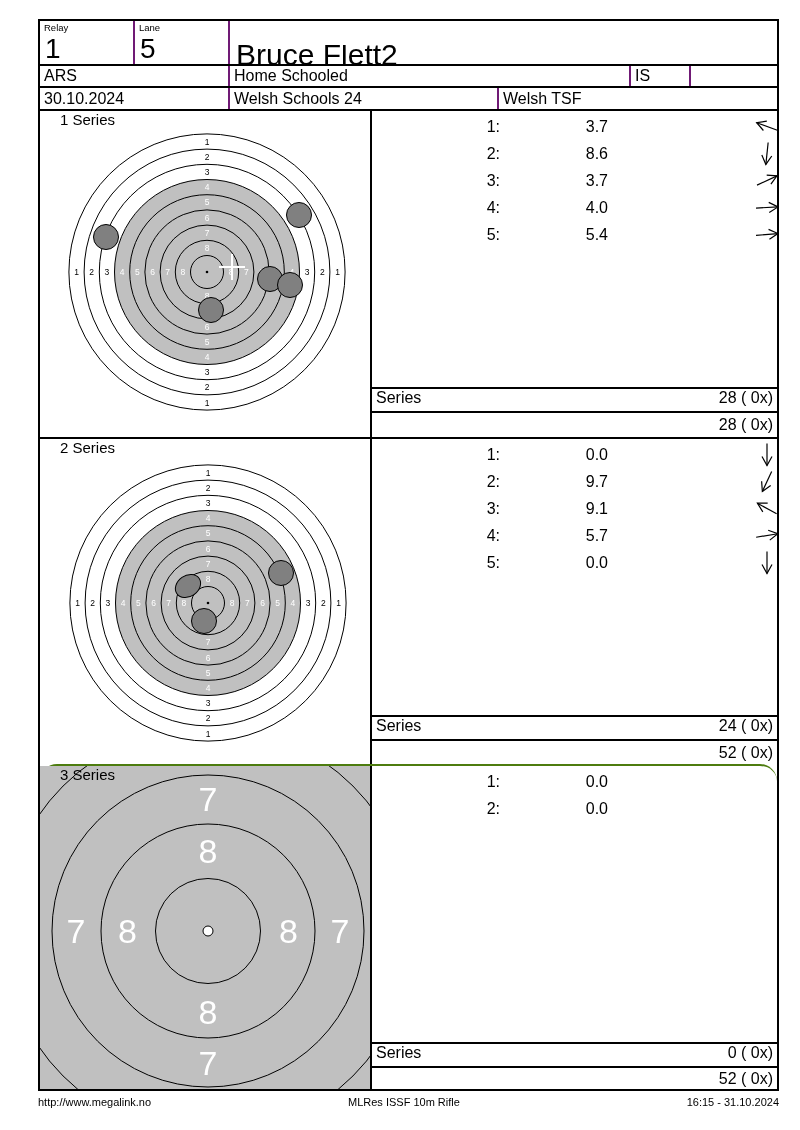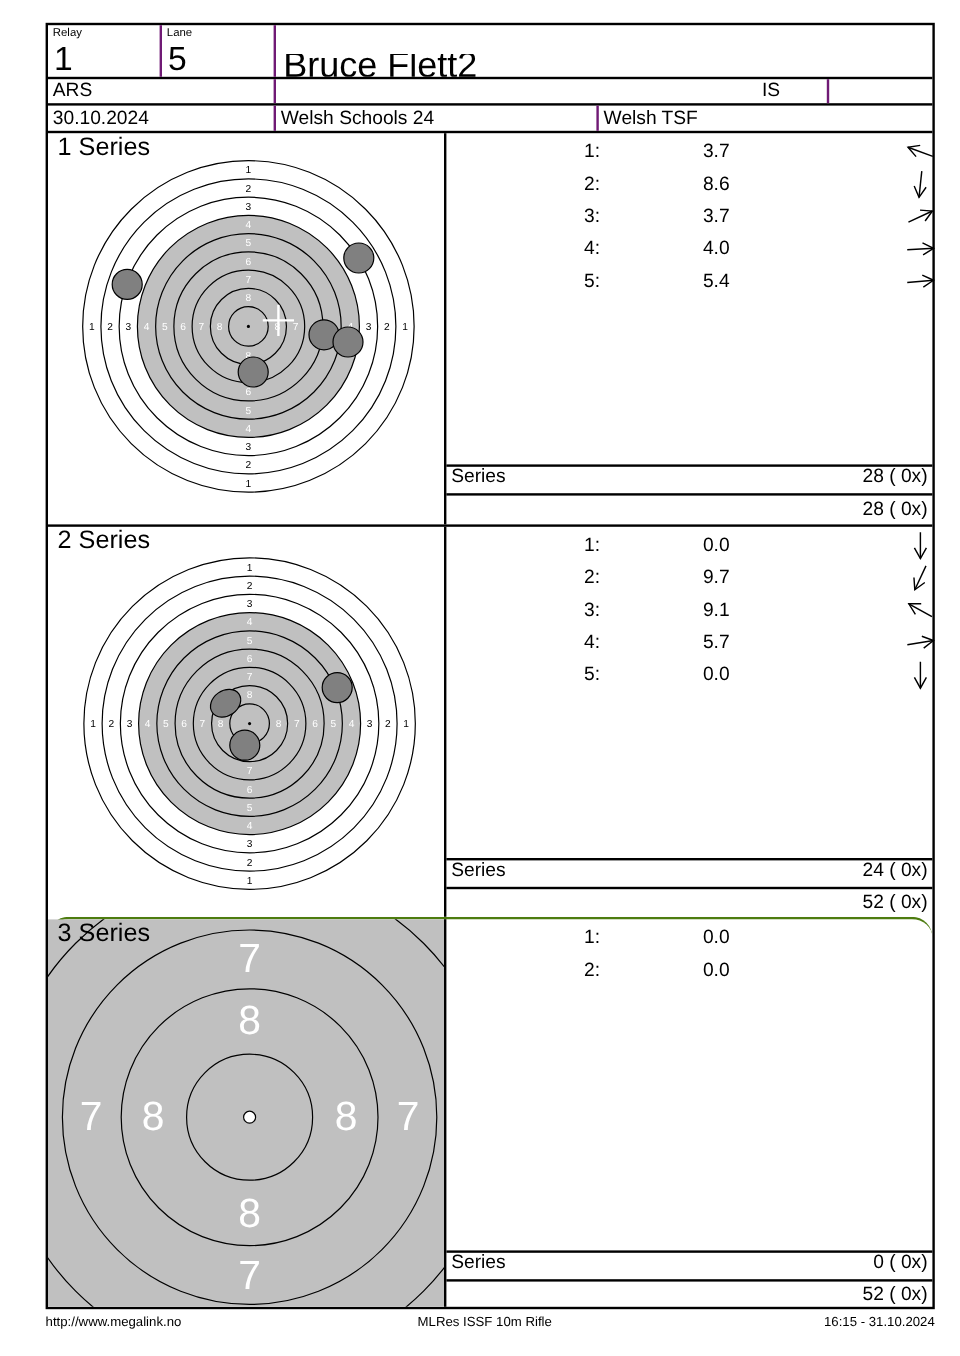--- a/index.html
+++ b/index.html
@@ -18,21 +18,21 @@
   .tinylabel{position:absolute;left:4px;top:1px;font-size:9.5px;}
   .bigval{position:absolute;left:5px;top:12px;font-size:28px;}
   .name{font-size:30px;padding-left:6px;}
   
   .section{position:absolute;left:0;width:737px;box-sizing:border-box;}
   .sec1{top:90px;height:326px;}
   .sec2{top:416px;height:327px;border-top:2px solid #000;}
   .sec3{top:743px;height:325px;border-top:2px solid #4d7c0f;border-radius:17px;}
   .target-cell{position:absolute;left:0;top:0;bottom:0;width:332px;
                border-right:2px solid #000;box-sizing:border-box;}
-  .series-title{position:absolute;left:8px;top:0;font-size:21px;z-index:3;}
+  .series-title{position:absolute;left:20px;top:0;font-size:15px;z-index:3;}
   .target-svg{position:absolute;left:0;top:0;z-index:1;}
   .scores-cell{position:absolute;left:332px;right:0;top:0;bottom:0;}
   .shot-rows{position:absolute;left:0;right:0;top:2px;}
   .shot-row{position:relative;height:27px;font-size:16px;line-height:27px;}
   .shot-no{position:absolute;left:58px;width:70px;text-align:right;}
   .shot-val{position:absolute;left:140px;width:96px;text-align:right;}
   .shot-arrow{position:absolute;left:380px;top:0;width:30px;height:27px;}
   .series-row{position:absolute;left:0;right:0;top:276px;height:26px;
               border-top:2px solid #000;border-bottom:2px solid #000;box-sizing:border-box;
               display:flex;justify-content:space-between;align-items:flex-start;
@@ -60,20 +60,21 @@
       </div>
       <div class="cell" style="left:95px;width:95px;">
         <span class="tinylabel">Lane</span>
         <span class="bigval">5</span>
       </div>
       <div class="cell last name" style="left:190px;right:0;margin-top:24px;">Bruce Flett2</div>
     </div>
 
     <div class="hrow hrow2">
       <div class="cell" style="left:0;width:190px;">ARS</div>
+      <div class="cell" style="left:190px;width:401px;">Home Schooled</div>
       <div class="cell" style="left:591px;width:60px;">IS</div>
       <div class="cell last" style="left:667px;right:0;"></div>
     </div>
 
     <div class="hrow hrow3">
       <div class="cell" style="left:0;width:190px;">30.10.2024</div>
       <div class="cell" style="left:190px;width:269px;text-align:right;">Welsh Schools 24</div>
       <div class="cell last" style="left:459px;right:0;border-right:none;">Welsh TSF</div>
     </div>
 

